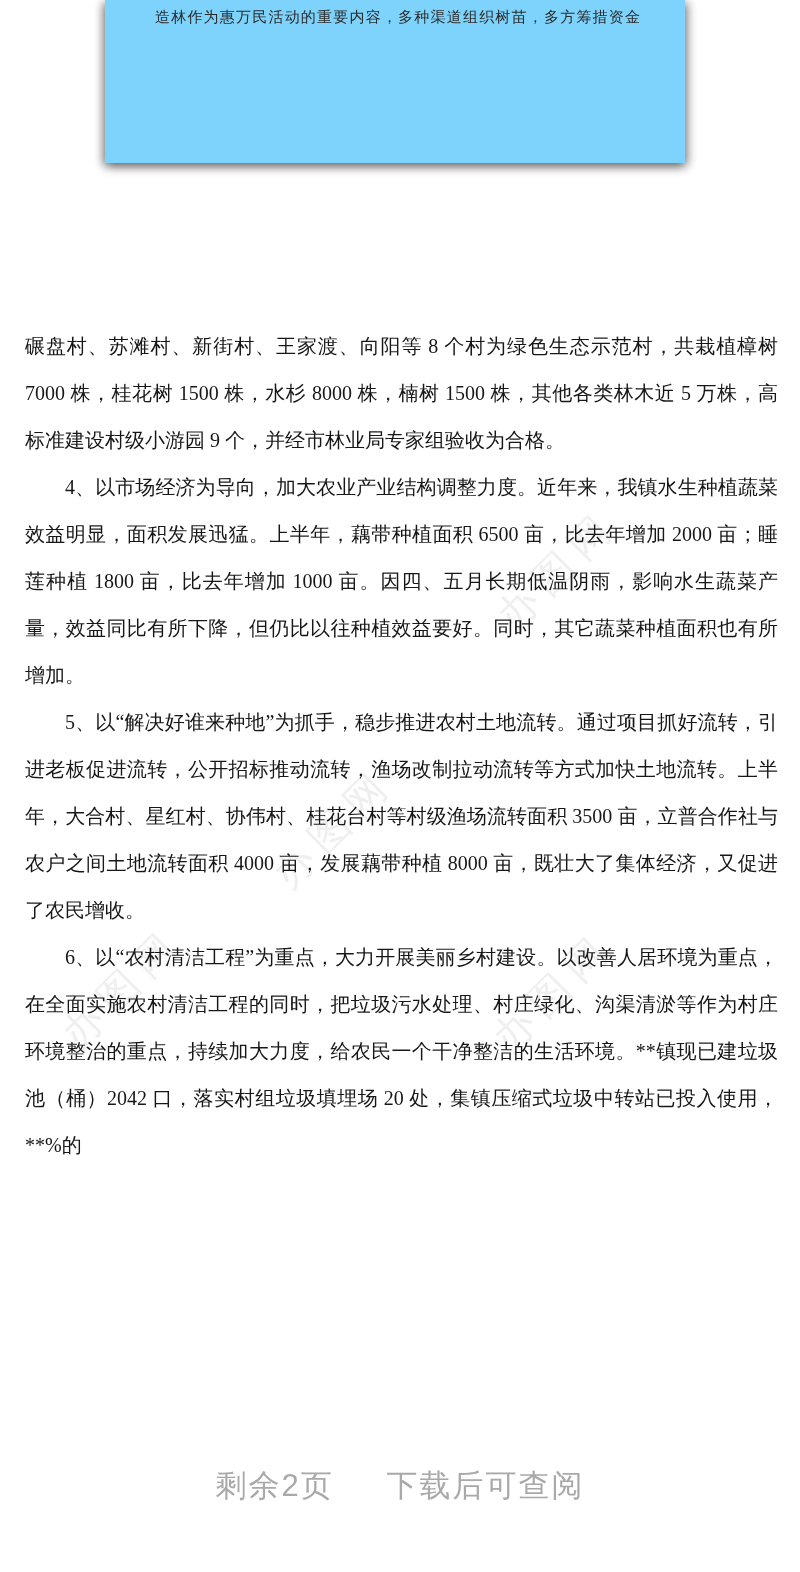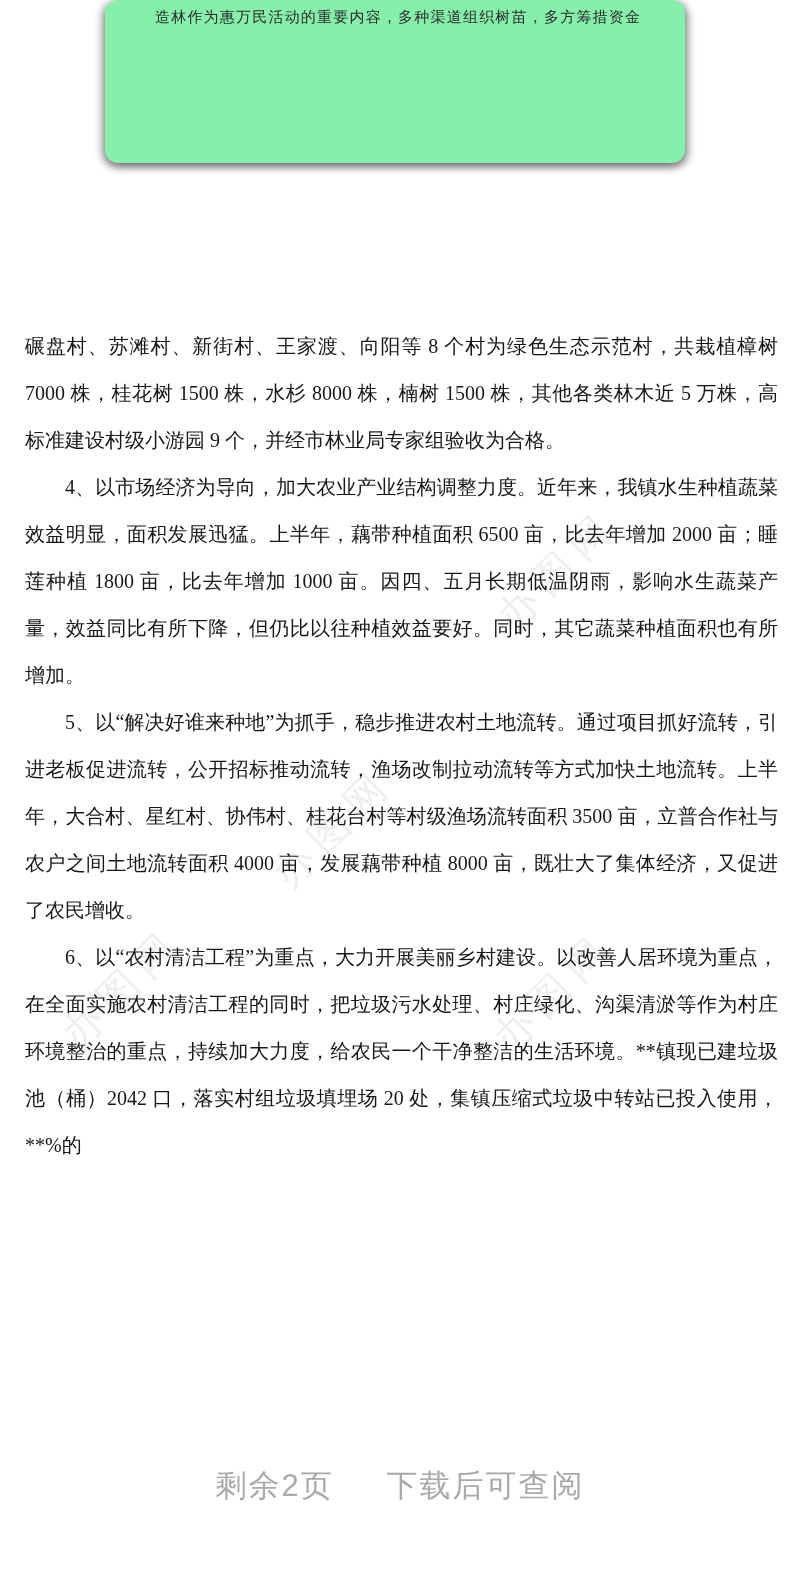--- a/index.html
+++ b/index.html
@@ -12,23 +12,22 @@
     font-family: "Liberation Serif", "DejaVu Serif", serif;
   }
 
   
   .preview-card {
     position: absolute;
     left: 105px;
     top: 0;
     width: 580px;
     height: 163px;
-    background: #86efac;
+    background: #7dd3fc;
     box-shadow: 0 4px 10px rgba(0,0,0,0.42), 4px 2px 9px rgba(0,0,0,0.22), -4px 2px 8px rgba(0,0,0,0.18);
-    border-radius: 13px;
   }
   .preview-card .page-text {
     padding: 2px 45px 0 50px;
     font-size: 15px;
     line-height: 31px;
     color: #2b2b2b;
   }
   .preview-card .page-line {
     text-align: justify;
     text-align-last: justify;

